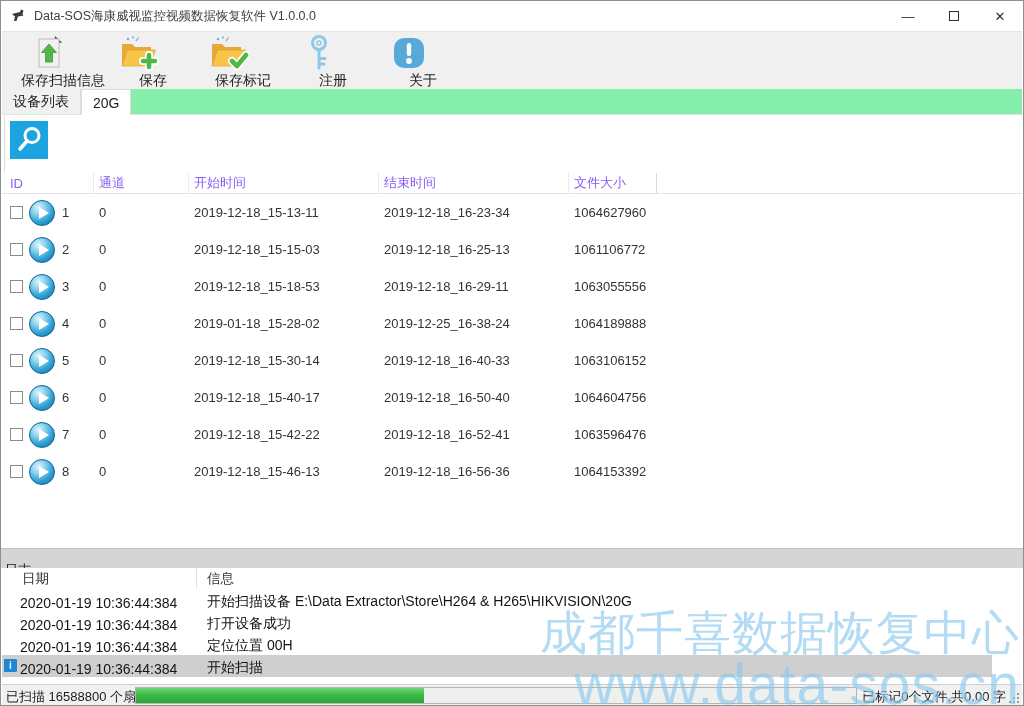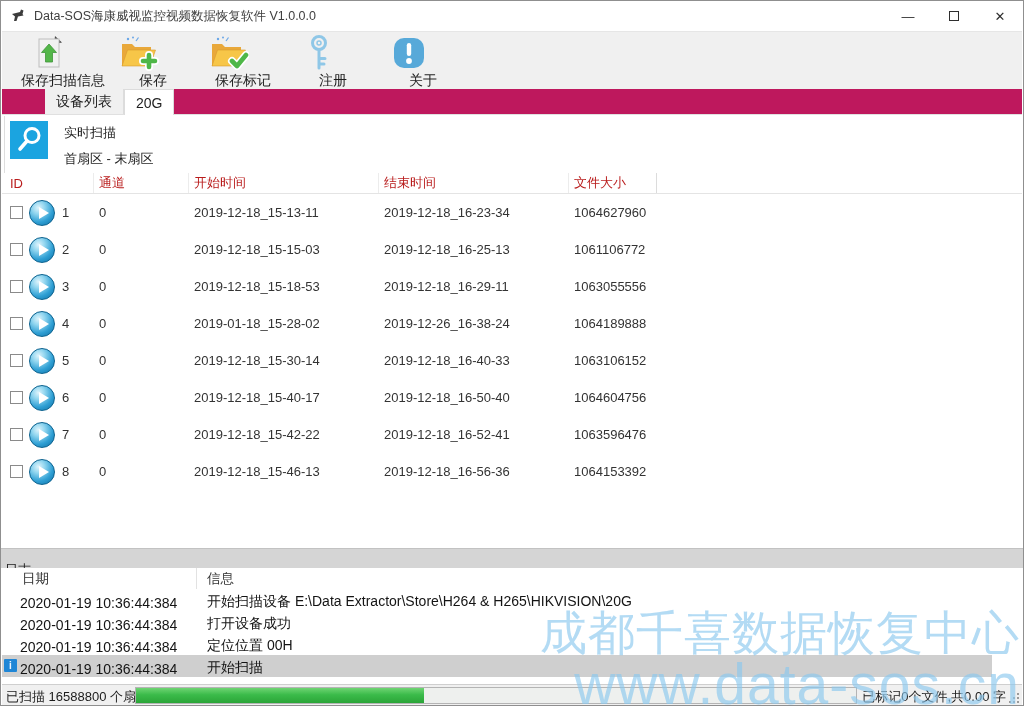--- a/index.html
+++ b/index.html
@@ -15,34 +15,34 @@
   .win-btn{width:46px;height:30px;display:flex;align-items:center;justify-content:center;color:#2e2e2e;font-size:13px;cursor:default;}
   .maxbox{width:10px;height:10px;border:1px solid #2e2e2e;display:inline-block;}
 
   
   .toolbar{position:absolute;top:30px;left:1px;right:1px;height:58px;background:#f0f0f0;border-top:1px solid #e6e6e6;display:flex;padding-left:2px;}
   .tool-btn{width:90px;display:flex;flex-direction:column;align-items:center;padding-top:2px;}
   .ticon{height:38px;display:flex;align-items:center;justify-content:center;}
   .tlabel{font-size:14px;color:#1e1e1e;line-height:16px;white-space:nowrap;margin-left:28px;}
 
   
-  .tabbar{position:absolute;top:88px;left:1px;right:1px;height:26px;background:#be185d;display:flex;border-bottom:1px solid #e0e0e0;padding-left:43px;}
+  .tabbar{position:absolute;top:88px;left:1px;right:1px;height:26px;background:#86efac;display:flex;border-bottom:1px solid #e0e0e0;}
   .tab{padding:0 11px;font-size:14px;display:flex;align-items:center;color:#1e1e1e;position:relative;}
   .tab.inactive{background:#f0f0f0;border-right:1px solid #dcdcdc;}
   .tab.active{background:#fff;border:1px solid #dcdcdc;border-bottom:none;margin-bottom:-1px;z-index:2;}
 
   
   .scanpanel{position:absolute;top:114px;left:1px;right:1px;height:58px;background:#fff;}
   .scan-btn{position:absolute;left:8px;top:6px;width:38px;height:38px;background:#1ba4e0;display:flex;align-items:center;justify-content:center;}
   .scan-texts{position:absolute;left:62px;top:9px;font-size:13px;color:#222;}
   .scan-mode{margin-bottom:8px;}
   .leftline{position:absolute;left:3px;top:115px;width:1px;height:432px;background:#dedede;}
 
   
-  .thead{position:absolute;top:172px;left:1px;right:1px;height:21px;background:#fff;border-bottom:1px solid #e4e4e4;display:flex;font-size:13px;color:#b91c1c;}
+  .thead{position:absolute;top:172px;left:1px;right:1px;height:21px;background:#fff;border-bottom:1px solid #e4e4e4;display:flex;font-size:13px;color:#8b5cf6;}
   .th{display:flex;align-items:center;border-right:1px solid #ececec;}
   .th-id{width:92px;padding-left:8px;}
   .th-ch{width:95px;padding-left:5px;}
   .th-st{width:190px;padding-left:5px;}
   .th-et{width:190px;padding-left:5px;}
   .th-fs{width:88px;padding-left:5px;border-right:1px solid #dcdcdc;}
   .tbody{position:absolute;top:193px;left:1px;right:1px;height:354px;background:#fff;overflow:hidden;}
   .trow{display:flex;height:37px;align-items:center;font-size:13px;color:#333;}
   .c1{width:92px;display:flex;align-items:center;padding-left:8px;}
   .cb{width:13px;height:13px;border:1px solid #8a8a8a;background:#fff;flex:0 0 auto;}
@@ -171,24 +171,20 @@
     <div class="tab active">20G</div>
   </div>
 
   <div class="scanpanel">
     <div class="scan-btn">
       <svg width="38" height="38" viewBox="0 0 38 38">
         <circle cx="22" cy="14.5" r="7" fill="none" stroke="#fff" stroke-width="3"></circle>
         <line x1="17" y1="20" x2="10" y2="28" stroke="#fff" stroke-width="3.6" stroke-linecap="round"></line>
       </svg>
     </div>
-    <div class="scan-texts">
-      <div class="scan-mode">实时扫描</div>
-      <div class="scan-range">首扇区 - 末扇区</div>
-    </div>
   </div>
   <div class="leftline"></div>
 
   <div class="thead">
     <span class="th th-id">ID</span>
     <span class="th th-ch">通道</span>
     <span class="th th-st">开始时间</span>
     <span class="th th-et">结束时间</span>
     <span class="th th-fs">文件大小</span>
   </div>
@@ -235,21 +231,21 @@
       <div class="trow">
         <span class="c1">
           <span class="cb"></span>
           <span class="play">
             <i class="tri"></i>
           </span>
           <span class="idtxt">4</span>
         </span>
         <span class="cell ch">0</span>
         <span class="cell st">2019-01-18_15-28-02</span>
-        <span class="cell et">2019-12-26_16-38-24</span>
+        <span class="cell et">2019-12-25_16-38-24</span>
         <span class="cell fs">1064189888</span>
       </div>
       <div class="trow">
         <span class="c1">
           <span class="cb"></span>
           <span class="play">
             <i class="tri"></i>
           </span>
           <span class="idtxt">5</span>
         </span>

